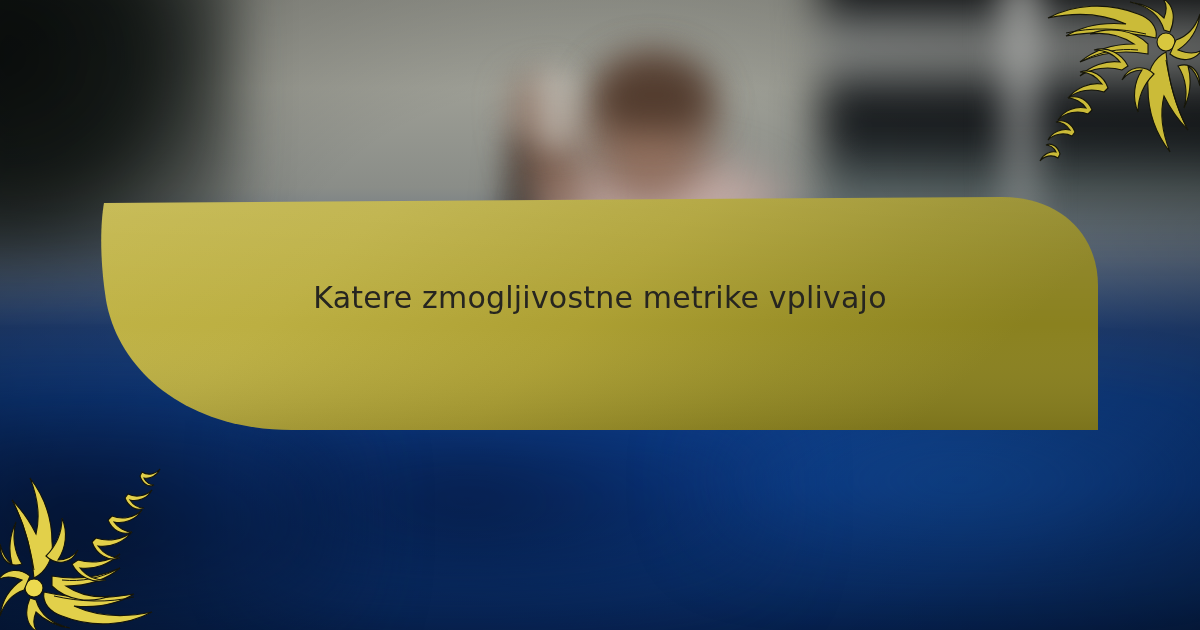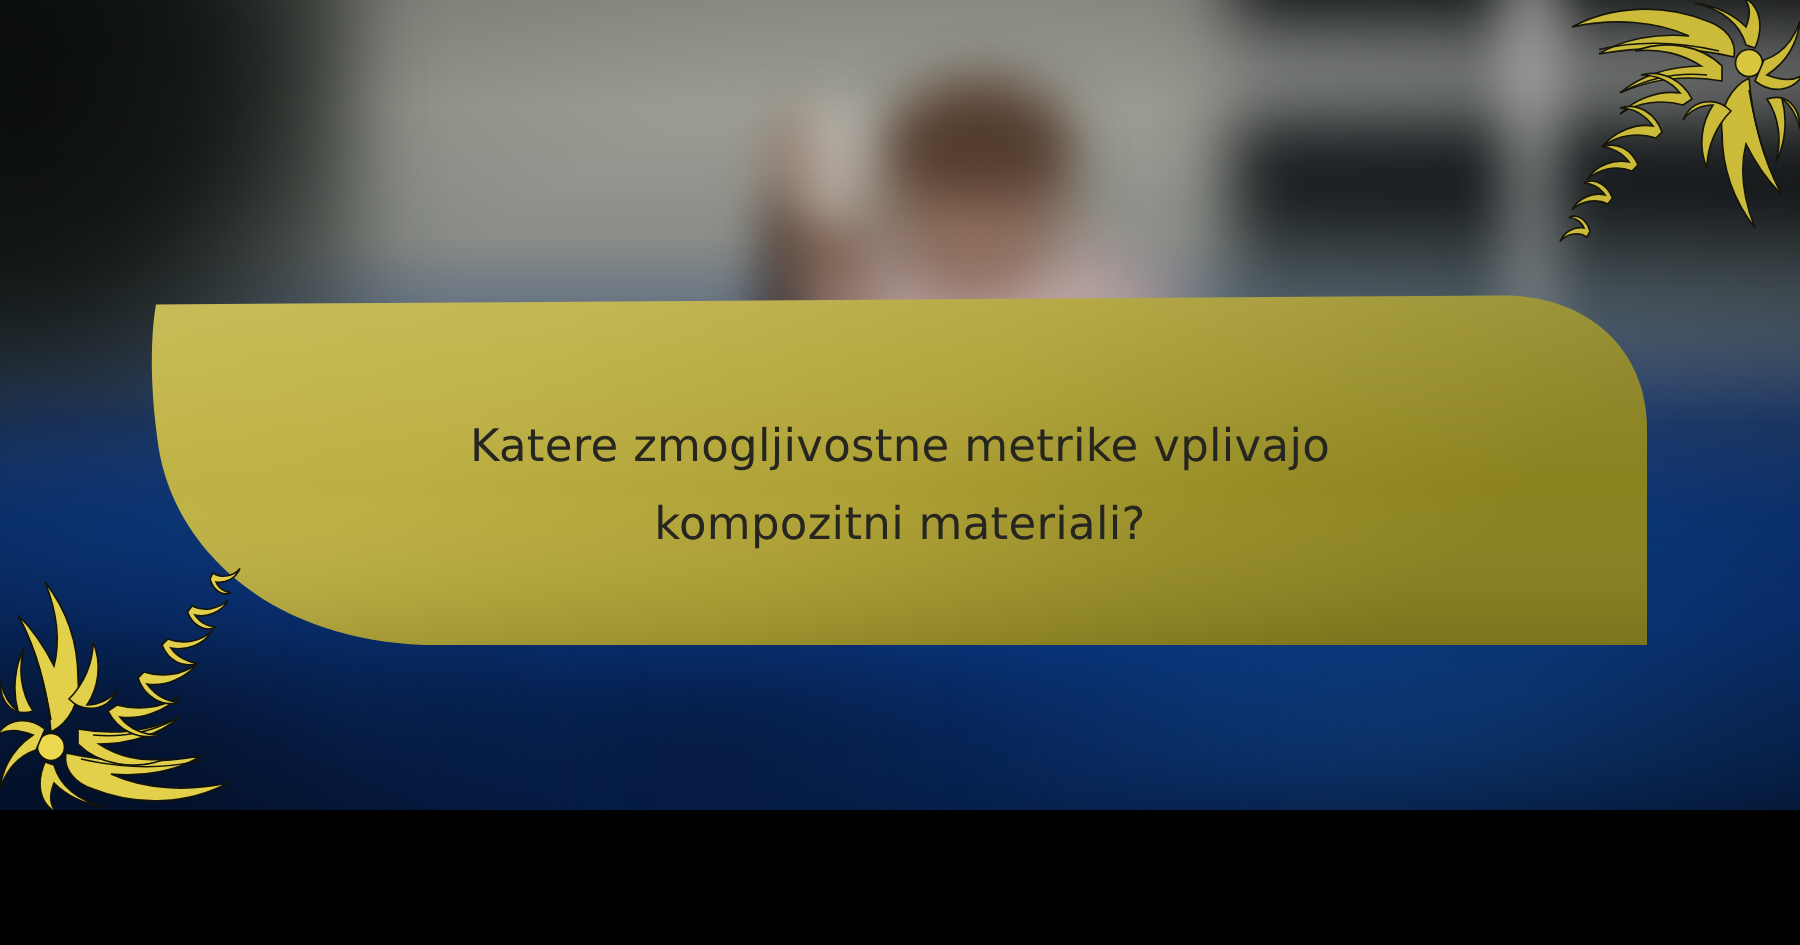--- a/index.html
+++ b/index.html
@@ -7,21 +7,21 @@
     padding: 0;
     background: #000;
   }
   body {
     font-family: "DejaVu Sans", "Liberation Sans", sans-serif;
   }
 
   #stage {
     position: relative;
     width: 1200px;
-    height: 540px;
+    height: 630px;
     overflow: hidden;
     background: #a16207;
   }
 
   
   .bg-layer {
     position: absolute;
     inset: 0;
     overflow: hidden;
   }
@@ -272,21 +272,20 @@
         C 1060 197, 1098 234, 1098 286
         L 1098 430
         L 292 430
         C 186 430, 118 370, 106 300
         C 100 262, 100 226, 104 203
         Z" fill="url(#bannerShade)"></path>
     </svg>
 
     <div class="banner-text">
       <div>Katere zmogljivostne metrike vplivajo</div>
-      <div>kompozitni materiali?</div>
     </div>
   </div>
 
   <svg class="ornament ornament-tr" viewBox="0 0 190 190">
     <g transform="translate(190,0) scale(-1,1)">
       <g fill="#cbbb38" stroke="#15150a" stroke-width="1.1">
 
         <circle cx="34" cy="42" r="9" fill="#d8c73e"></circle>
 
         <path d="M34 52 C32 76, 26 104, 12 130 C22 120, 30 108, 36 96

